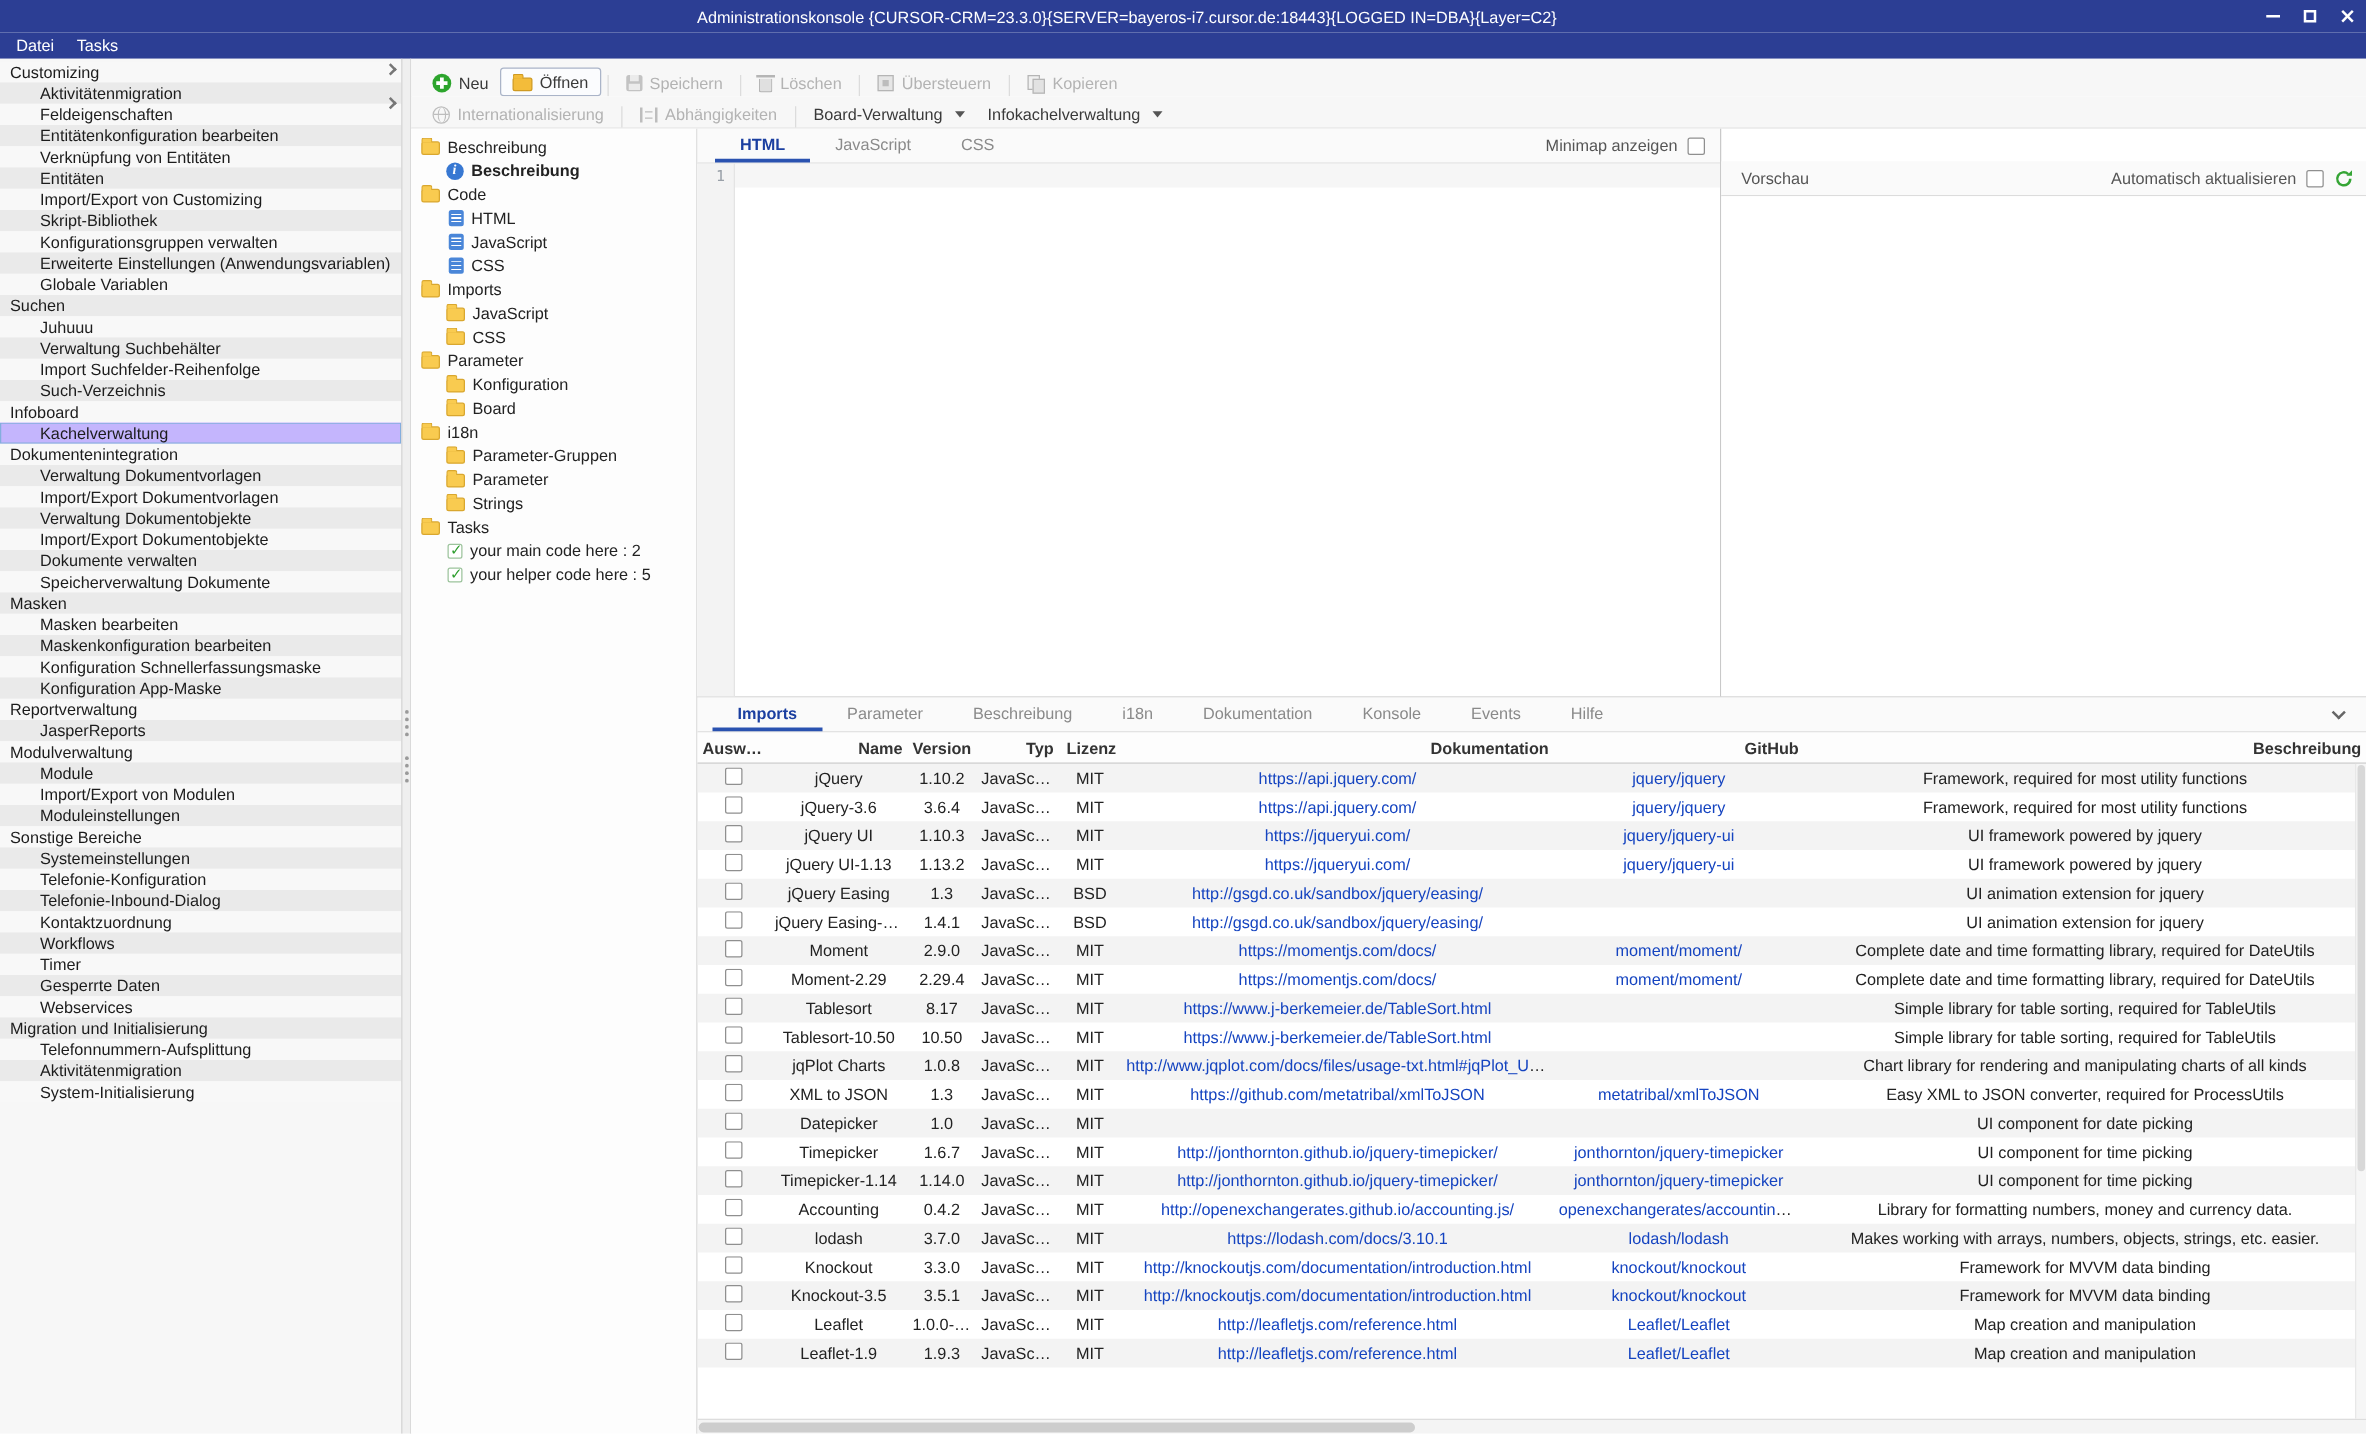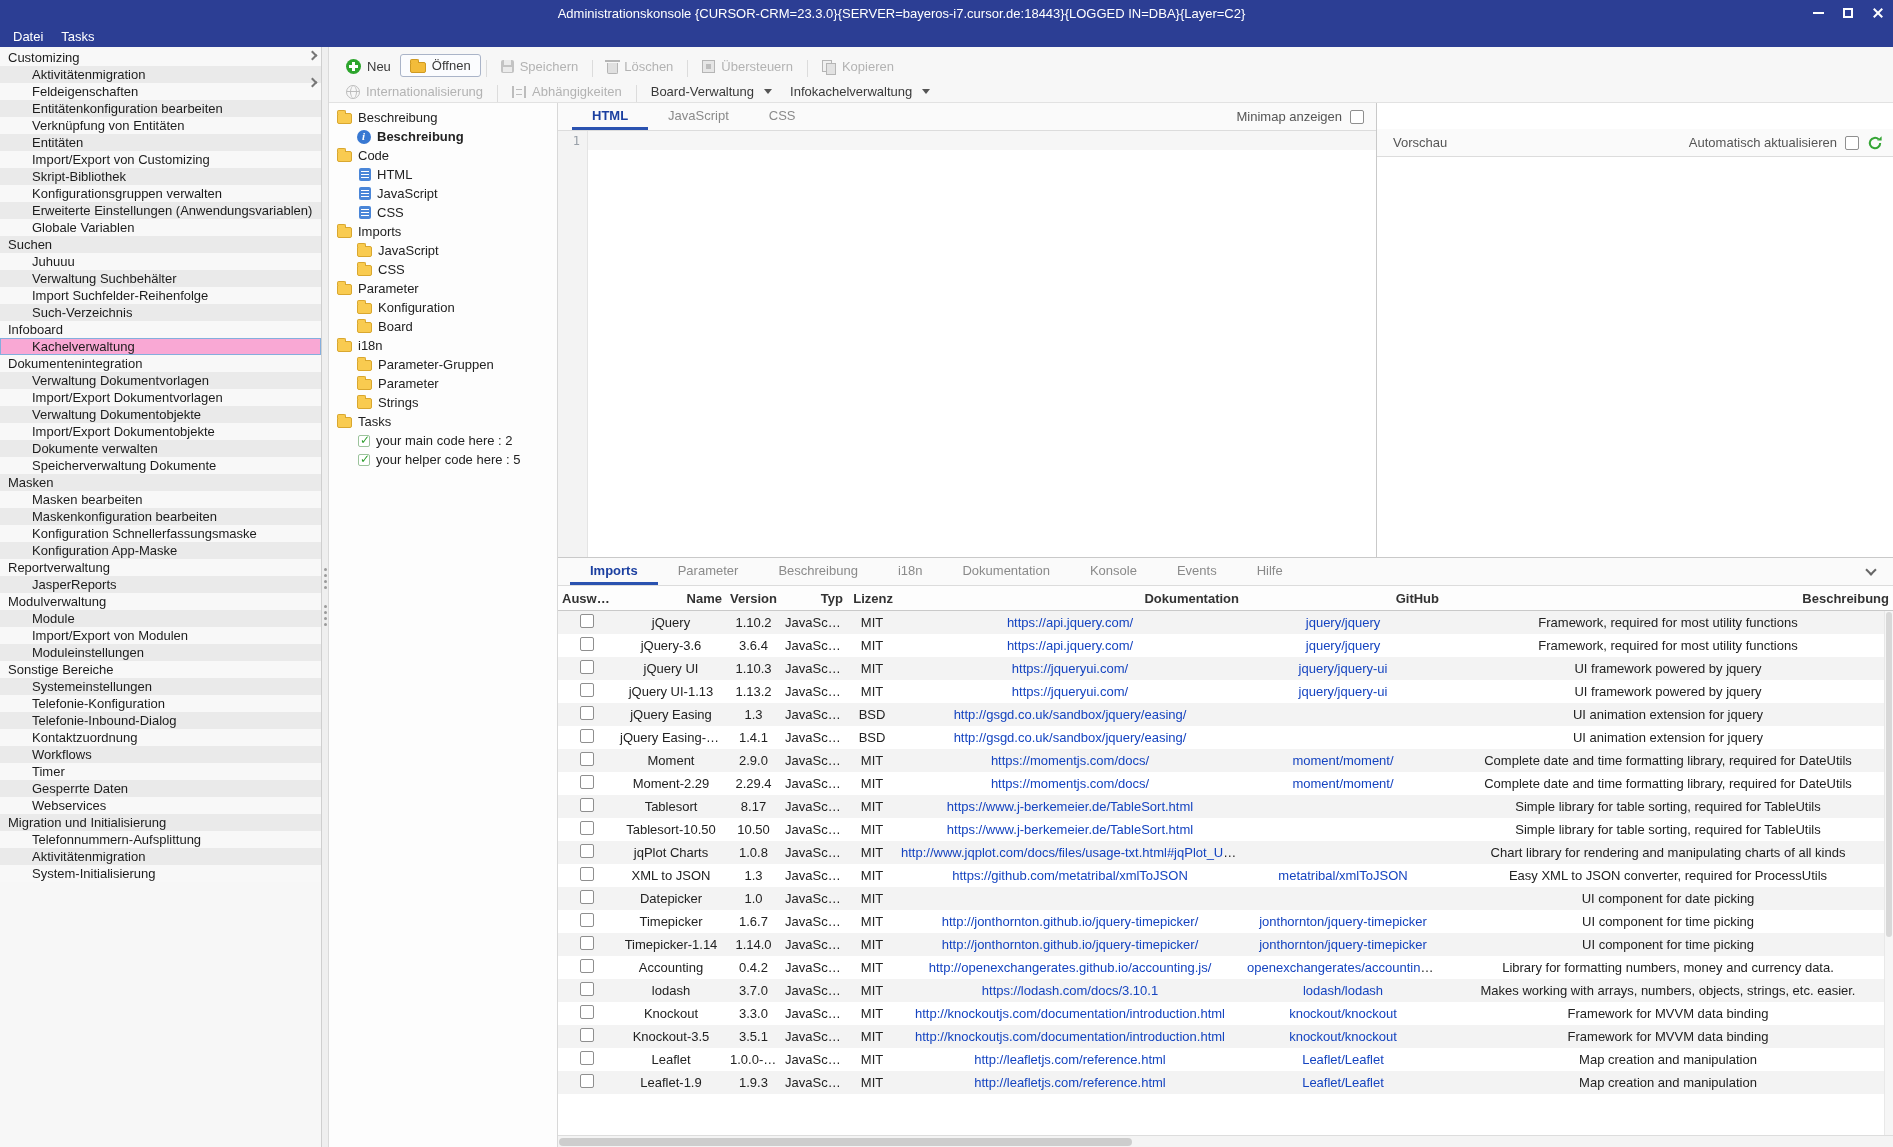--- a/index.html
+++ b/index.html
@@ -24,21 +24,21 @@
   .body { flex:1; display:flex; min-height:0; }
 
   
   .sidebar { width:322px; flex:none; background:#f7f7f7; border-right:1px solid #cfcfcf; position:relative; overflow:hidden; }
   .side-rows { padding-top:2px; }
   .side-row { height:17px; line-height:17px; font-size:13px; color:#1c1c1c; white-space:nowrap; overflow:hidden; }
   .side-row:nth-child(even) { background:#eaeaea; }
   .side-row:nth-child(odd) { background:#f8f8f8; }
   .side-row.t-header { padding-left:8px; }
   .side-row.t-item { padding-left:32px; }
-  .side-row.selected { background:#f9a8d4; box-shadow:inset 0 0 0 1px #84aedd; }
+  .side-row.selected { background:#c4b5fd; box-shadow:inset 0 0 0 1px #84aedd; }
   .side-chevrons { position:absolute; top:5px; right:5px; display:flex; flex-direction:column; gap:20px; }
   .chev { width:7px; height:7px; border-top:2px solid #777; border-right:2px solid #777; transform:rotate(45deg); }
 
   
   .splitter { width:7px; flex:none; background:#efefef; border-right:1px solid #dadada; display:flex; flex-direction:column; justify-content:center; align-items:center; gap:16px; }
   .grip { display:flex; flex-direction:column; gap:3px; }
   .grip i { width:3px; height:3px; border-radius:50%; background:#9a9a9a; display:block; }
 
   
   .main { flex:1; display:flex; flex-direction:column; min-width:0; }

